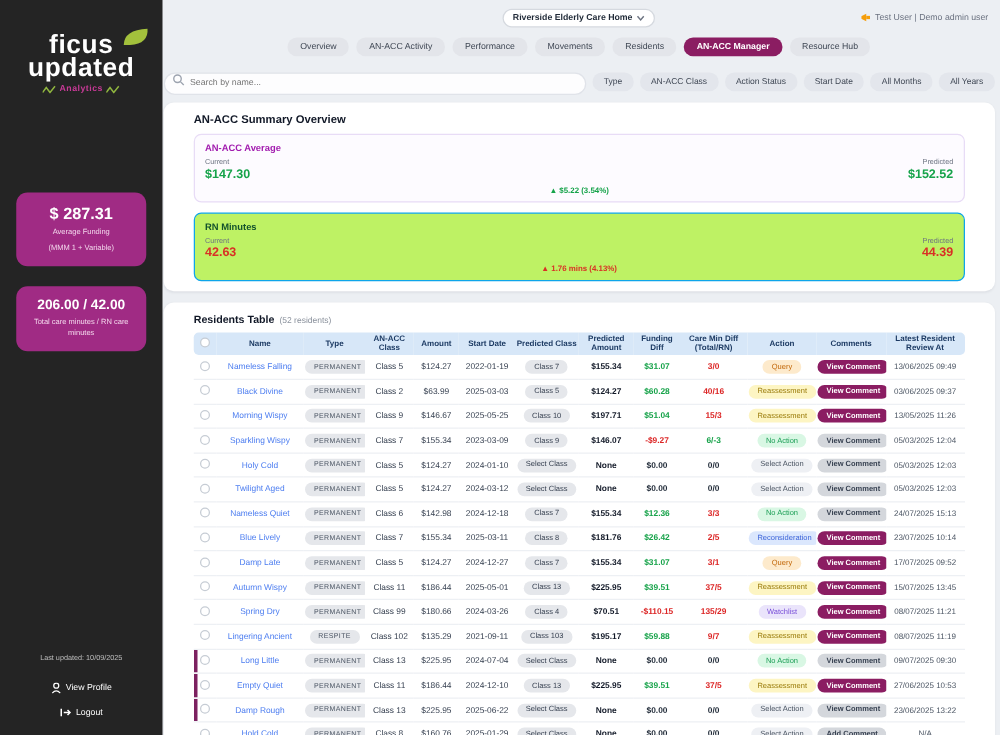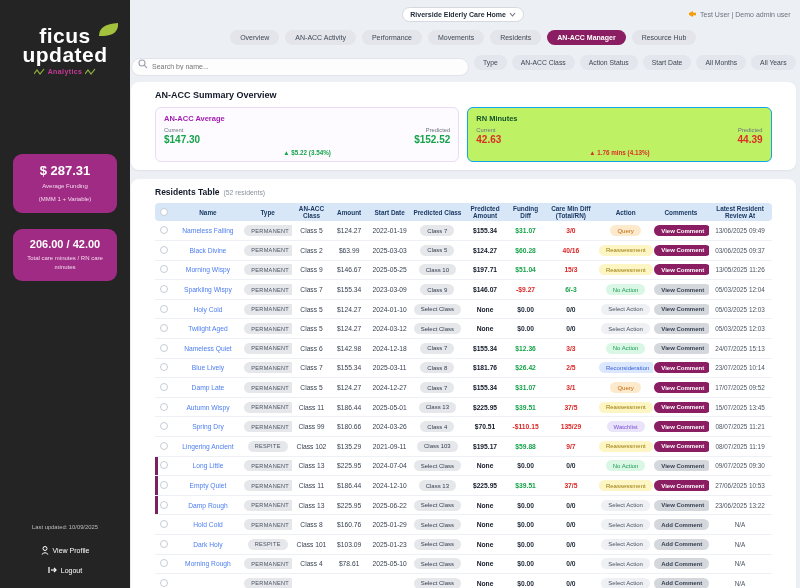--- a/index.html
+++ b/index.html
@@ -27,30 +27,30 @@
   .main { flex:1; position:relative; padding:0 5px 0 0; }
   .topbar { position:relative; height:27px; }
   .facility { position:absolute; left:50%; transform:translateX(-50%); top:7px; width:122px; height:15px; background:#fff; border:1px solid #d5d9df; border-radius:9px; display:flex; align-items:center; justify-content:space-between; padding:0 7px; cursor:pointer; }
   .facility span { font-size:7px; font-weight:bold; color:#1f2937; white-space:nowrap; }
   .userinfo { position:absolute; right:6px; top:10px; display:flex; align-items:center; gap:3px; font-size:7px; color:#6b7280; }
 
   .tabs { display:flex; justify-content:center; gap:6px; margin-top:3px; }
   .tab { background:#e3e5ea; border-radius:10px; padding:4px 10px; font-size:7px; color:#3f4754; cursor:pointer; white-space:nowrap; }
   .tab.active { background:#8b1d62; color:#fff; font-weight:bold; }
 
-  .searchrow { display:flex; align-items:flex-start; margin:10px 1px 0 1px; gap:5px; }
+  .searchrow { display:flex; align-items:flex-end; margin:10px 1px 0 1px; gap:5px; }
   .searchbox { position:relative; width:338px; height:18px; }
   .searchbox input { width:100%; height:100%; border:1px solid #e0e3e9; border-radius:11px; background:#fdfdfe; font-size:7px; color:#374151; padding:0 8px 0 20px; outline:none; font-family:"Liberation Sans", sans-serif; }
   .searchbox svg { position:absolute; left:7px; top:4px; }
   .filterpills { margin-left:auto; display:flex; gap:5px; }
   .fpill { background:#e3e6ec; border-radius:11px; padding:4px 9px; font-size:6.8px; color:#3f4754; cursor:pointer; white-space:nowrap; }
 
   .panel { background:#fff; border-radius:8px; margin:9px 1px 0 1px; padding:8px 24px; box-shadow:0 1px 2px rgba(16,24,40,.06); }
   .panel-title { font-size:9px; font-weight:bold; color:#111827; }
-  .sumcards { display:flex; gap:8px; margin-top:7px; }
+  .sumcards { display:flex; gap:8px; margin-top:7px;flex-direction:column; }
   .scard { flex:1; border-radius:6px; padding:6px 8px 5px 8px; }
   .scard.c0 { background:#fdfbff; border:1px solid #e8dcf6; }
   .scard.c1 { background:#f0f6fd; border:1px solid #cfdff2; }
   .scard.c2 { background:#bef264; border:1px solid #0ea5e9; }
   .scard-title { font-size:7.5px; font-weight:bold; }
   .c0 .scard-title { color:#a21caf; }
   .c1 .scard-title { color:#1d4fc4; }
   .c2 .scard-title { color:#14532d; }
   .scard-labels { display:flex; justify-content:space-between; margin-top:4px; font-size:5.8px; color:#6b7280; }
   .scard-values { display:flex; justify-content:space-between; margin-top:1px; font-size:10px; font-weight:bold; }

